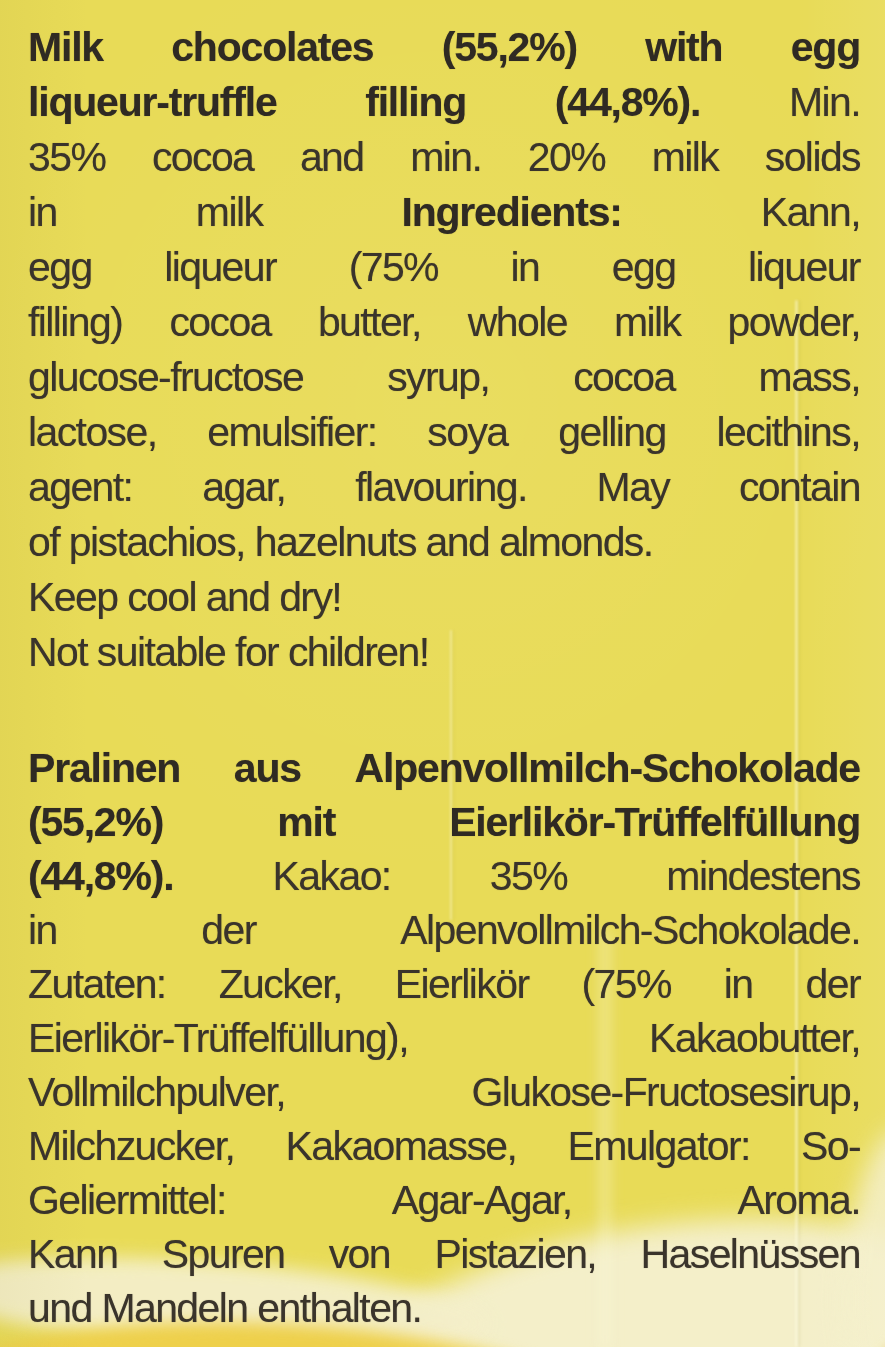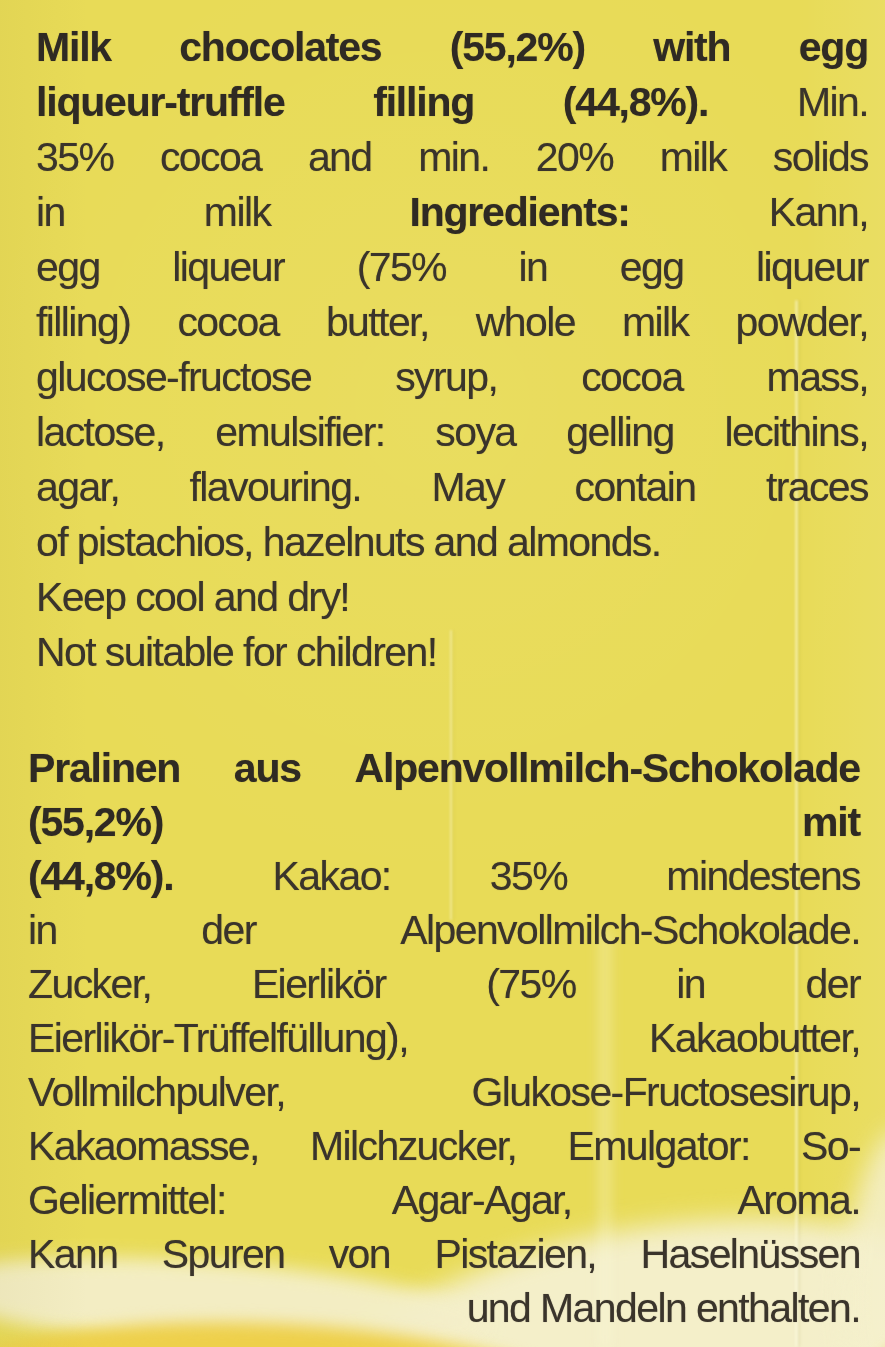--- a/index.html
+++ b/index.html
@@ -32,24 +32,24 @@
     background:
       radial-gradient(90% 60% at 50% 30%, rgba(255,255,255,.05), rgba(255,255,255,0) 60%),
       linear-gradient(90deg, rgba(120,105,30,.05), rgba(255,255,255,0) 10%, rgba(255,255,255,0) 90%, rgba(255,255,250,.07));}
   
   .textblock{
     position:absolute;left:28px;width:832px;z-index:5;
     color:var(--ink);
     font-size:41px;letter-spacing:-1.6px;
     text-shadow:0 0 1px rgba(58,52,43,.45);
   }
-  #english-block{top:20px;margin-left:8px;}
+  #english-block{top:20px;}
   #german-block{top:741px;}
   #english-block .line{height:55px;line-height:55px;}
-  #german-block .line{height:54px;line-height:54px;text-align:right;}
+  #german-block .line{height:54px;line-height:54px;}
   .line{white-space:nowrap;}
   .line.flexjust{display:flex;justify-content:space-between;}
   .w{display:inline-block;}
   .b{font-weight:700;color:var(--ink-bold);letter-spacing:-1.2px;}
   .gapspan{display:inline-block;width:62px;}
 </style>
 </head>
 <body>
 
 <div class="shape pale-main"></div>
@@ -114,69 +114,71 @@
       <span class="w">mass,</span>
     </div>
     <div class="line flexjust">
       <span class="w">lactose,</span>
       <span class="w">emulsifier:</span>
       <span class="w">soya</span>
       <span class="w">gelling</span>
       <span class="w">lecithins,</span>
     </div>
     <div class="line flexjust">
+      <span class="w">agent:</span>
       <span class="w">agar,</span>
       <span class="w">flavouring.</span>
       <span class="w">May</span>
       <span class="w">contain</span>
-      <span class="w">traces</span>
     </div>
     <div class="line"><span class="">of pistachios, hazelnuts and almonds.</span></div>
     <div class="line"><span class="">Keep cool and dry!</span></div>
     <div class="line"><span class="">Not suitable for children!</span></div>
   </section>
 <section id="german-block" class="textblock">
     <div class="line flexjust">
       <span class="w b">Pralinen</span>
       <span class="w b">aus</span>
       <span class="w b">Alpenvollmilch-Schokolade</span>
     </div>
     <div class="line flexjust">
       <span class="w b">(55,2%)</span>
       <span class="w b">mit</span>
+      <span class="w b">Eierlikör-Trüffelfüllung</span>
     </div>
     <div class="line flexjust">
       <span class="w b">(44,8%).</span>
       <span class="w">Kakao:</span>
       <span class="w">35%</span>
       <span class="w">mindestens</span>
     </div>
     <div class="line flexjust">
       <span class="w">in</span>
       <span class="w">der</span>
       <span class="w">Alpenvollmilch-Schokolade.</span>
     </div>
     <div class="line flexjust">
+      <span class="w">Zutaten:</span>
       <span class="w">Zucker,</span>
       <span class="w">Eierlikör</span>
       <span class="w">(75%</span>
       <span class="w">in</span>
       <span class="w">der</span>
     </div>
     <div class="line flexjust">
       <span class="w">Eierlikör-Trüffelfüllung),</span>
       <span class="w">Kakaobutter,</span>
     </div>
     <div class="line flexjust">
       <span class="w">Vollmilchpulver,</span>
       <span class="w">Glukose-Fructosesirup,</span>
     </div>
     <div class="line flexjust">
+      <span class="w">Milchzucker,</span>
       <span class="w">Kakaomasse,</span>
-      <span class="w">Milchzucker,</span>
       <span class="w">Emulgator:</span>
       <span class="w">So-</span>
     </div>
     <div class="line flexjust">
       <span class="w">Geliermittel:</span>
       <span class="w">Agar-Agar,</span>
       <span class="w">Aroma.</span>
     </div>
     <div class="line flexjust">
       <span class="w">Kann</span>

